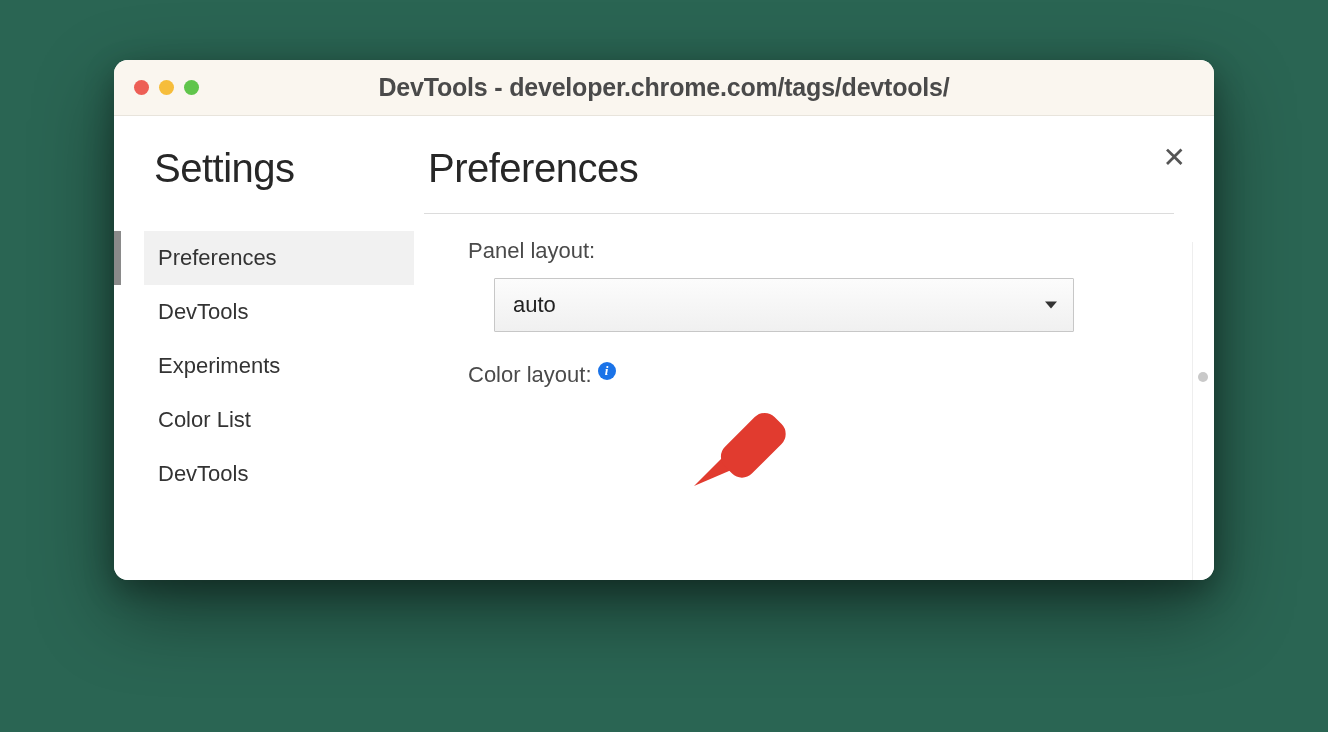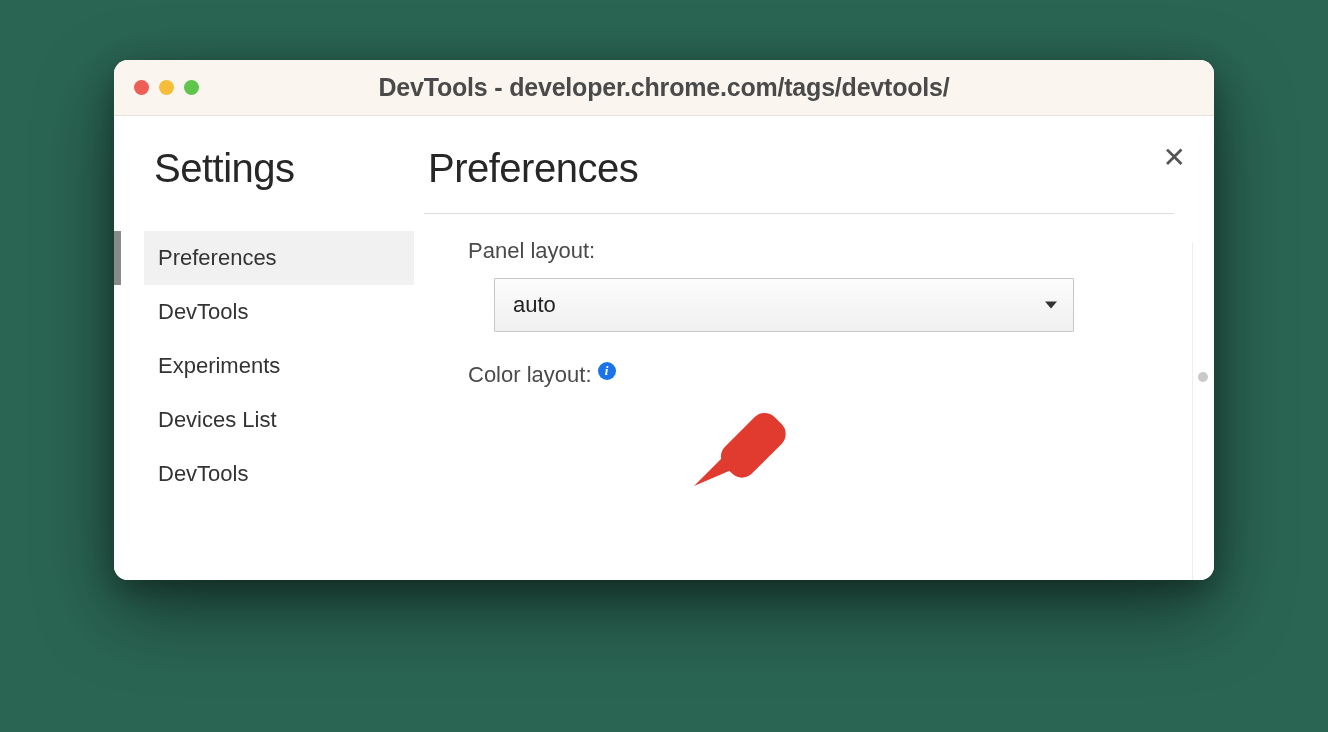--- a/index.html
+++ b/index.html
@@ -245,21 +245,21 @@
         <li class="sidebar-item active">
           <span>Preferences</span>
         </li>
         <li class="sidebar-item">
           <span>DevTools</span>
         </li>
         <li class="sidebar-item">
           <span>Experiments</span>
         </li>
         <li class="sidebar-item">
-          <span>Devices List</span>
+          <span>Color List</span>
         </li>
         <li class="sidebar-item">
           <span>DevTools</span>
         </li>
       </ul>
     </div>
 
     <div class="main">
       <h1 class="main-heading">Preferences</h1>
       <div class="main-divider"></div>

